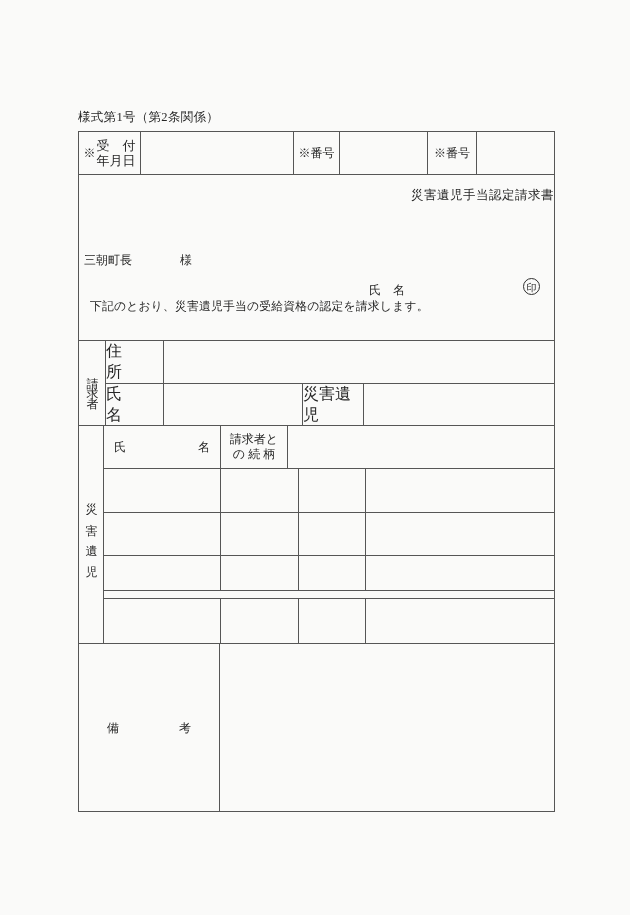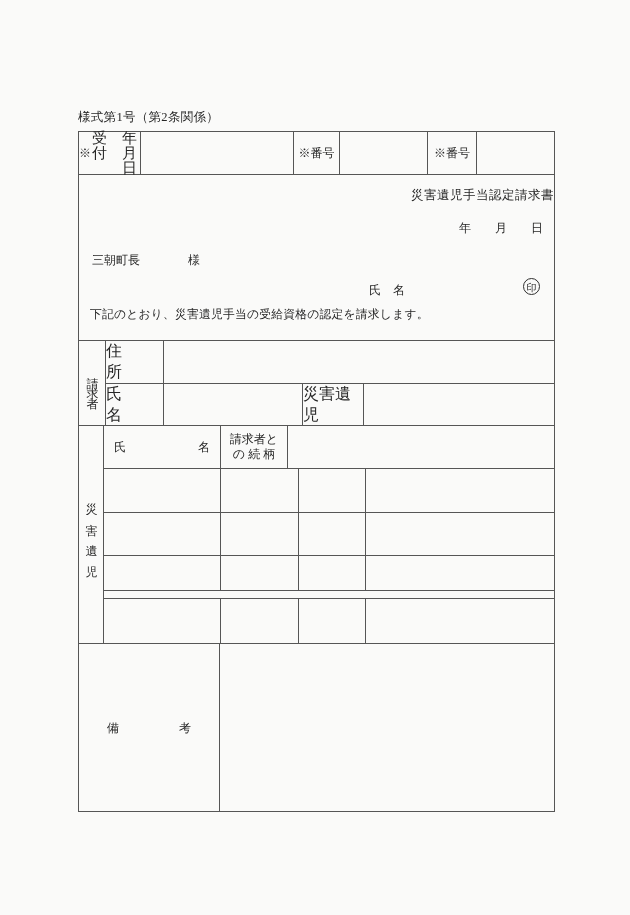--- a/index.html
+++ b/index.html
@@ -29,33 +29,33 @@
   
   .sec-header{height:43px;}
   .sec-header .cell{display:flex;align-items:center;justify-content:center;font-size:12px;}
   .w-rdate{width:62px;}
   .w-b1{width:153px;}
   .w-num{width:46px;}
   .w-b2{width:88px;}
   .w-num2{width:49px;}
   .w-b3{flex:1;}
   .rdate-wrap{display:flex;align-items:center;gap:1px;}
-  .rdate-lines{display:flex;flex-direction:row;line-height:15px;font-size:15px;}
+  .rdate-lines{display:flex;flex-direction:column;line-height:15px;font-size:13px;}
   
   .sec-title{height:166px;position:relative;display:block;font-size:12px;}
   .t-title{position:absolute;top:12px;left:0;right:0;text-align:right;font-size:12.5px;letter-spacing:0.5px;}
   .t-date{position:absolute;top:45px;left:0;right:0;text-align:right;padding-right:11px;}
-  .t-addressee{position:absolute;top:77px;left:13px;}
+  .t-addressee{position:absolute;top:77px;left:5px;}
   .t-name{position:absolute;top:107px;left:290px;}
   .t-seal{
     position:absolute;top:103px;left:444px;
     width:17px;height:17px;border:1px solid #2e2e2e;border-radius:50%;
     font-size:10px;line-height:17px;text-align:center;box-sizing:border-box;
   }
-  .t-declaration{position:absolute;top:132px;left:11px;letter-spacing:0.2px;font-size:11.8px;}
+  .t-declaration{position:absolute;top:124px;left:11px;letter-spacing:0.2px;font-size:11.8px;}
   
   .vlabel{
     box-sizing:border-box;border-right:1px solid #565656;
     display:flex;align-items:center;justify-content:center;
     font-size:12px;
     writing-mode:vertical-rl;text-orientation:upright;
   }
   
   .sec-claimant{height:85px;}
   .vl-claimant{width:27px;letter-spacing:10px;}
@@ -109,21 +109,20 @@
       </div>
       <div class="cell w-b1"></div>
       <div class="cell w-num">※番号</div>
       <div class="cell w-b2"></div>
       <div class="cell w-num2">※番号</div>
       <div class="cell w-b3 last"></div>
     </div>
 
     <div class="sec sec-title">
       <div class="t-title">災害遺児手当認定請求書</div>
-      <div class="t-date">年　　月　　日</div>
       <div class="t-addressee">三朝町長　　　　様</div>
       <div class="t-name">氏　名</div>
       <div class="t-seal">印</div>
       <div class="t-declaration">下記のとおり、災害遺児手当の受給資格の認定を請求します。</div>
     </div>
 
     <div class="sec sec-claimant">
       <div class="vlabel vl-claimant">請求者</div>
       <div class="claimant-grid">
         <div class="crow">

